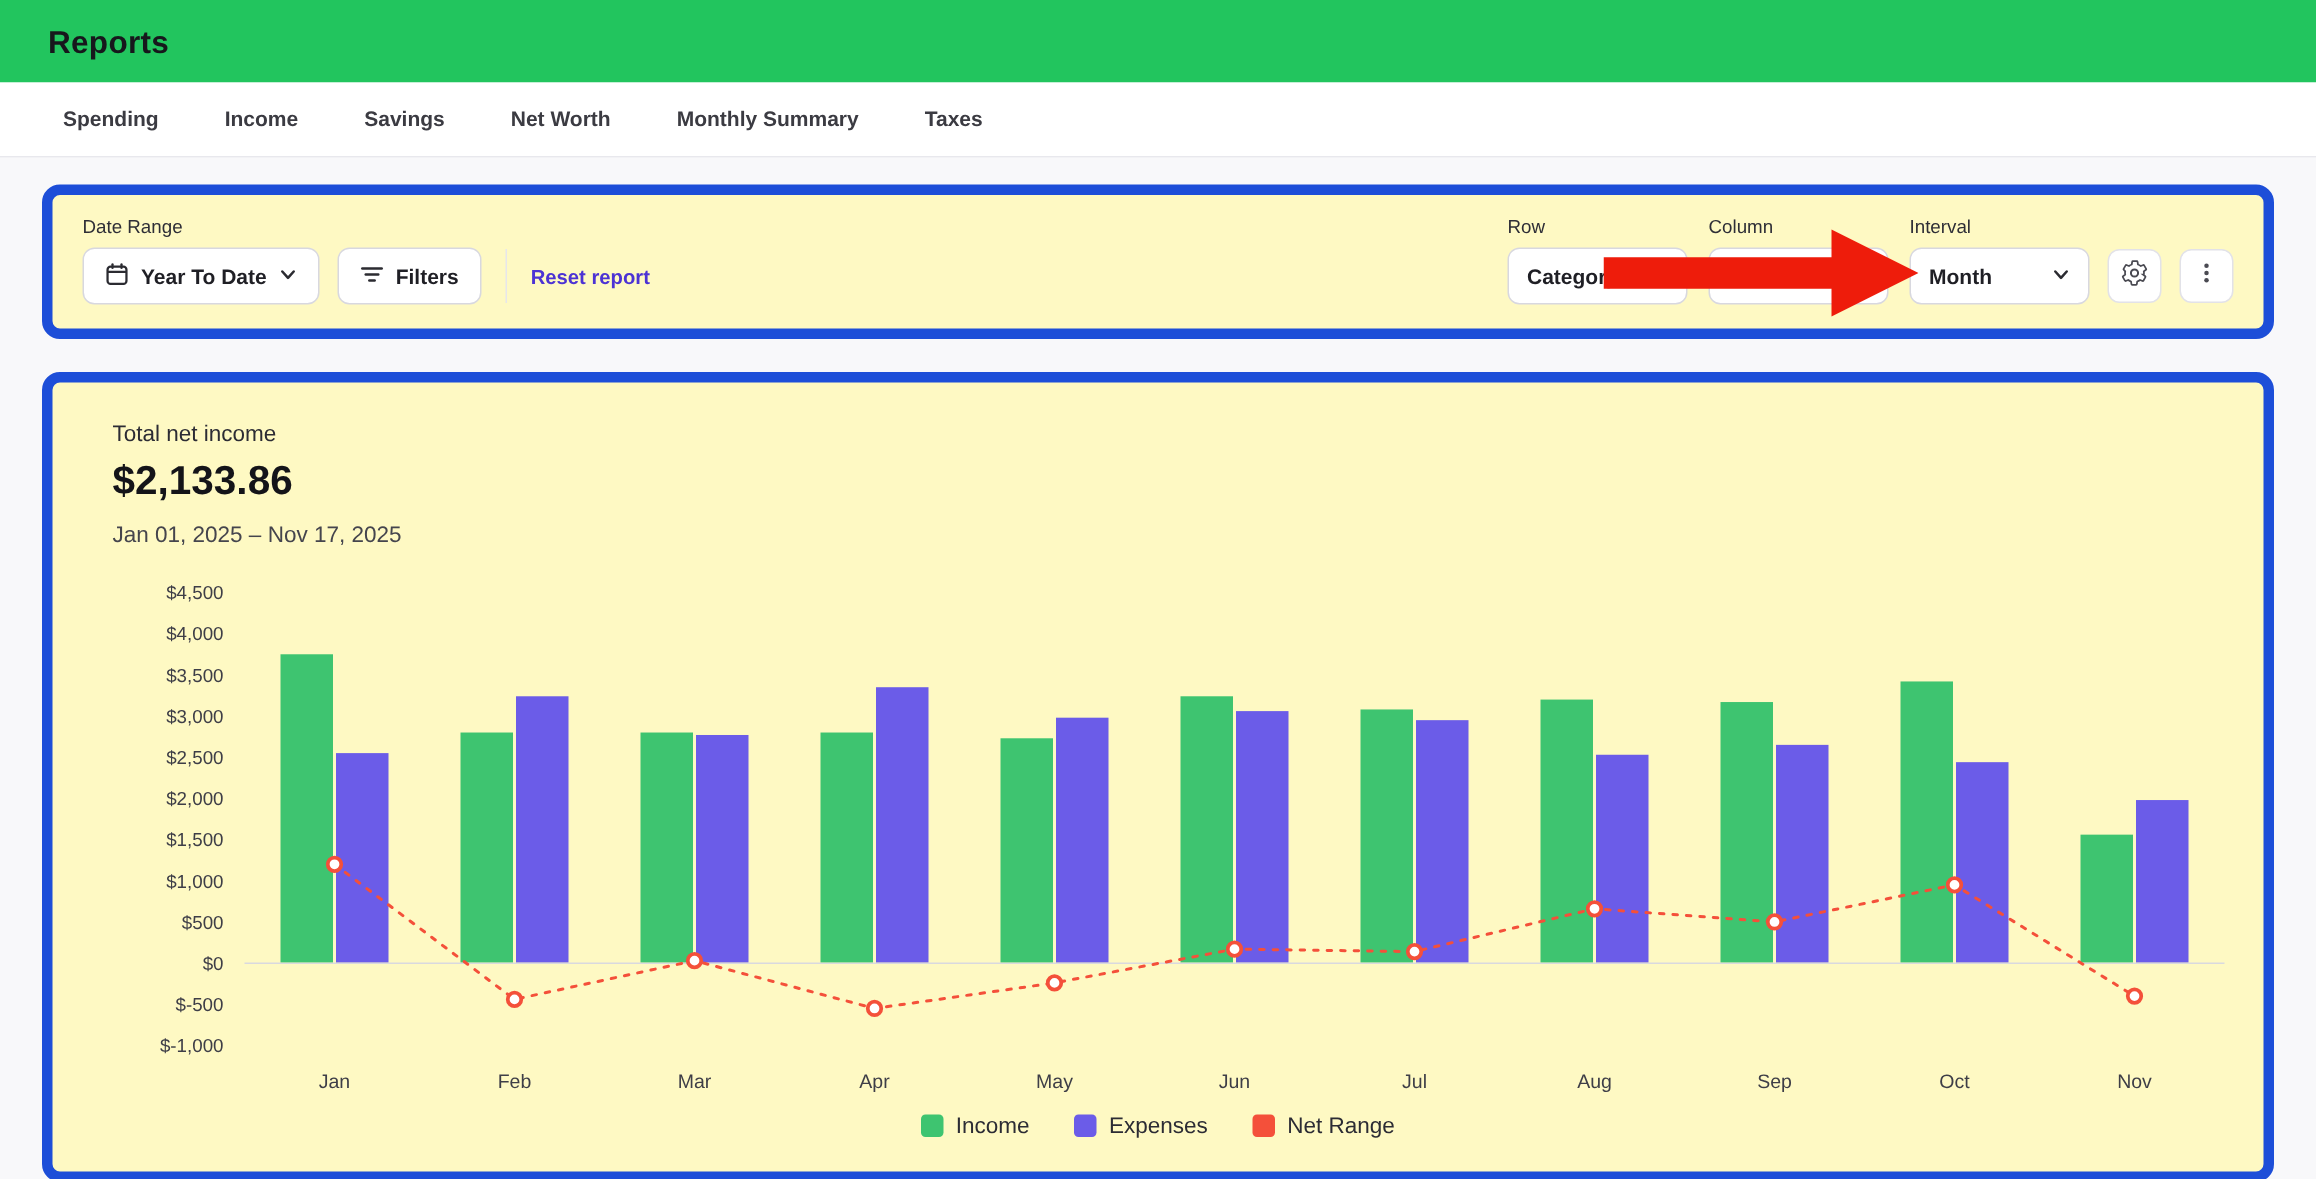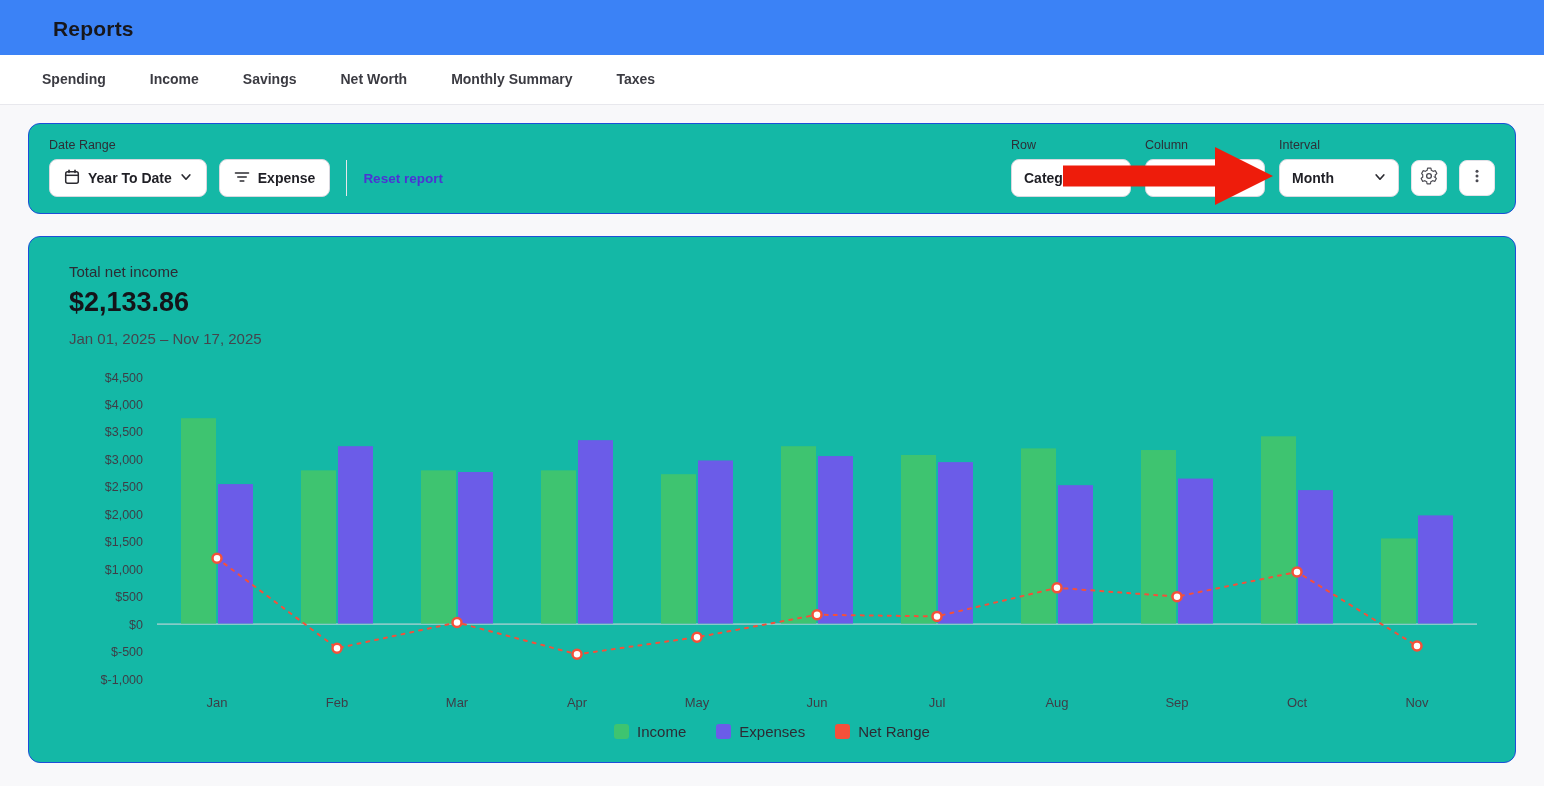--- a/index.html
+++ b/index.html
@@ -5,22 +5,22 @@
   * { box-sizing: border-box; margin: 0; padding: 0; }
   html,body { width: 1544px; height: 786px; }
   body {
     font-family: "Liberation Sans", "DejaVu Sans", sans-serif;
     background: #f8f8fa;
     color: #1b1b20;
     overflow: hidden;
   }
   
   .header {
-    background: #3b82f6;
-    padding: 17px 53px 14px;
+    background: #22c55e;
+    padding: 17px 32px 14px;
   }
   .header h1 {
     font-size: 21px;
     font-weight: 700;
     letter-spacing: .2px;
     color: #17171c;
   }
   
   .tabs {
     background: #fff;
@@ -39,22 +39,22 @@
     margin: 0 6px;
     white-space: nowrap;
   }
   .tab.active {
     color: #4c33d4;
     border-bottom-color: #4c33d4;
   }
   
   .content { padding: 18px 28px; }
   .card {
-    background: #14b8a6;
-    border: 1px solid #1d4ed8;
+    background: #fef9c3;
+    border: 7px solid #1d4ed8;
     border-radius: 12px;
   }
   
   .filterbar {
     position: relative;
     display: flex;
     justify-content: space-between;
     align-items: flex-end;
     padding: 14px 20px 16px;
     margin-bottom: 22px;
@@ -198,21 +198,21 @@
               </span>
             </button>
             <button class="btn">
               <span>
                 <svg width="16" height="16" viewBox="0 0 16 16">
                     <line x1="1.5" y1="4" x2="14.5" y2="4" stroke="#2b2b31" stroke-width="1.6" stroke-linecap="round"></line>
                     <line x1="3.8" y1="8" x2="12.2" y2="8" stroke="#2b2b31" stroke-width="1.6" stroke-linecap="round"></line>
                     <line x1="6.2" y1="12" x2="9.8" y2="12" stroke="#2b2b31" stroke-width="1.6" stroke-linecap="round"></line>
                   </svg>
               </span>
-              <span>Expense</span>
+              <span>Filters</span>
             </button>
             <div class="vdiv"></div>
             <a class="reset">Reset report</a>
           </div>
         </div>
       </div>
 
       <div class="fb-right">
         <div class="fb-field">
           <div class="fb-label">Row</div>

